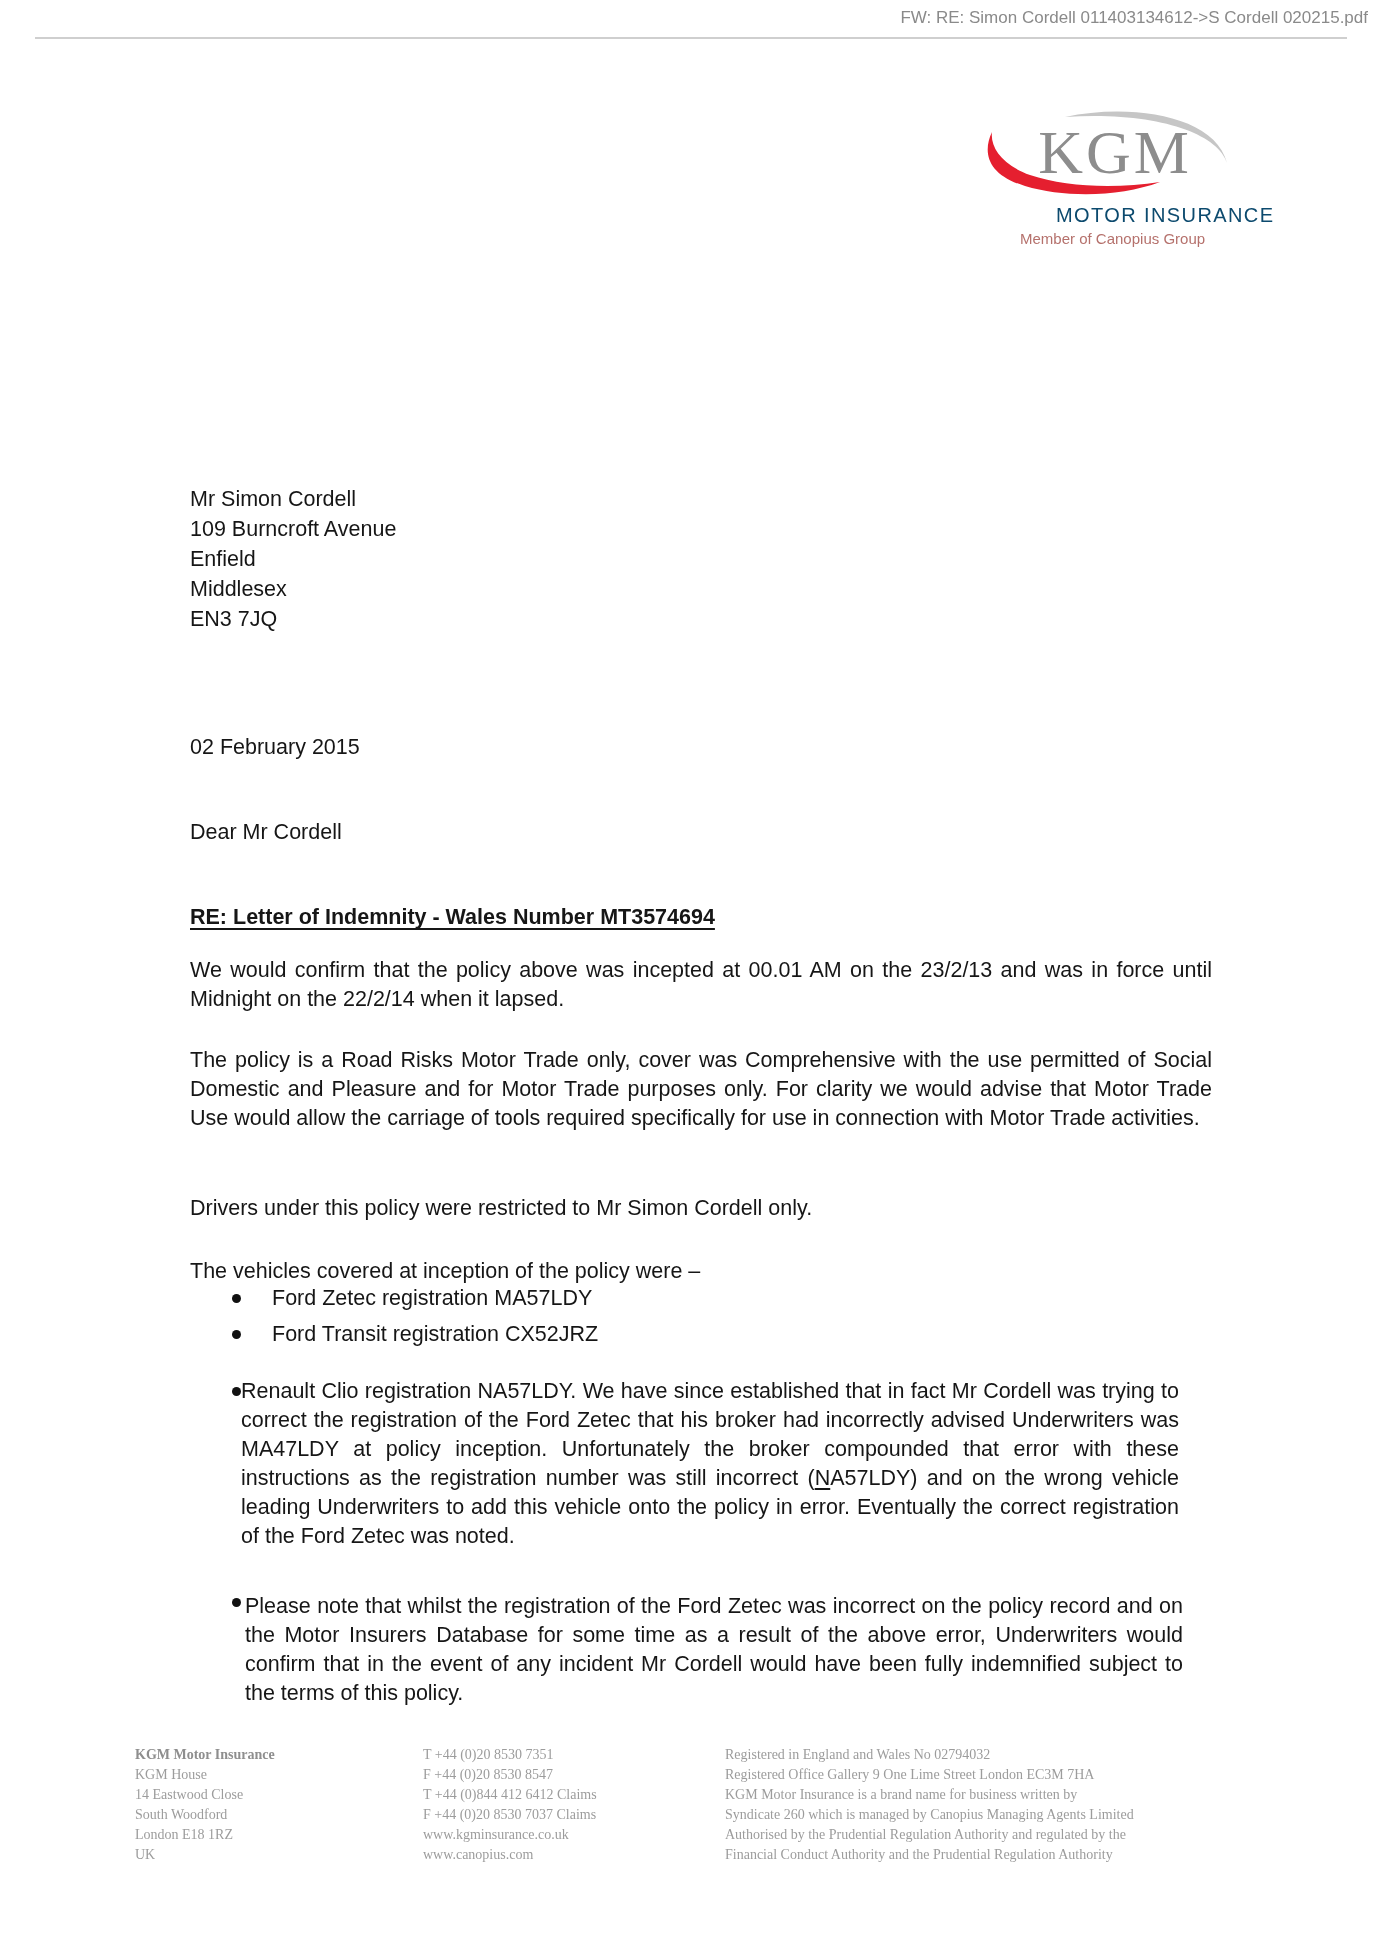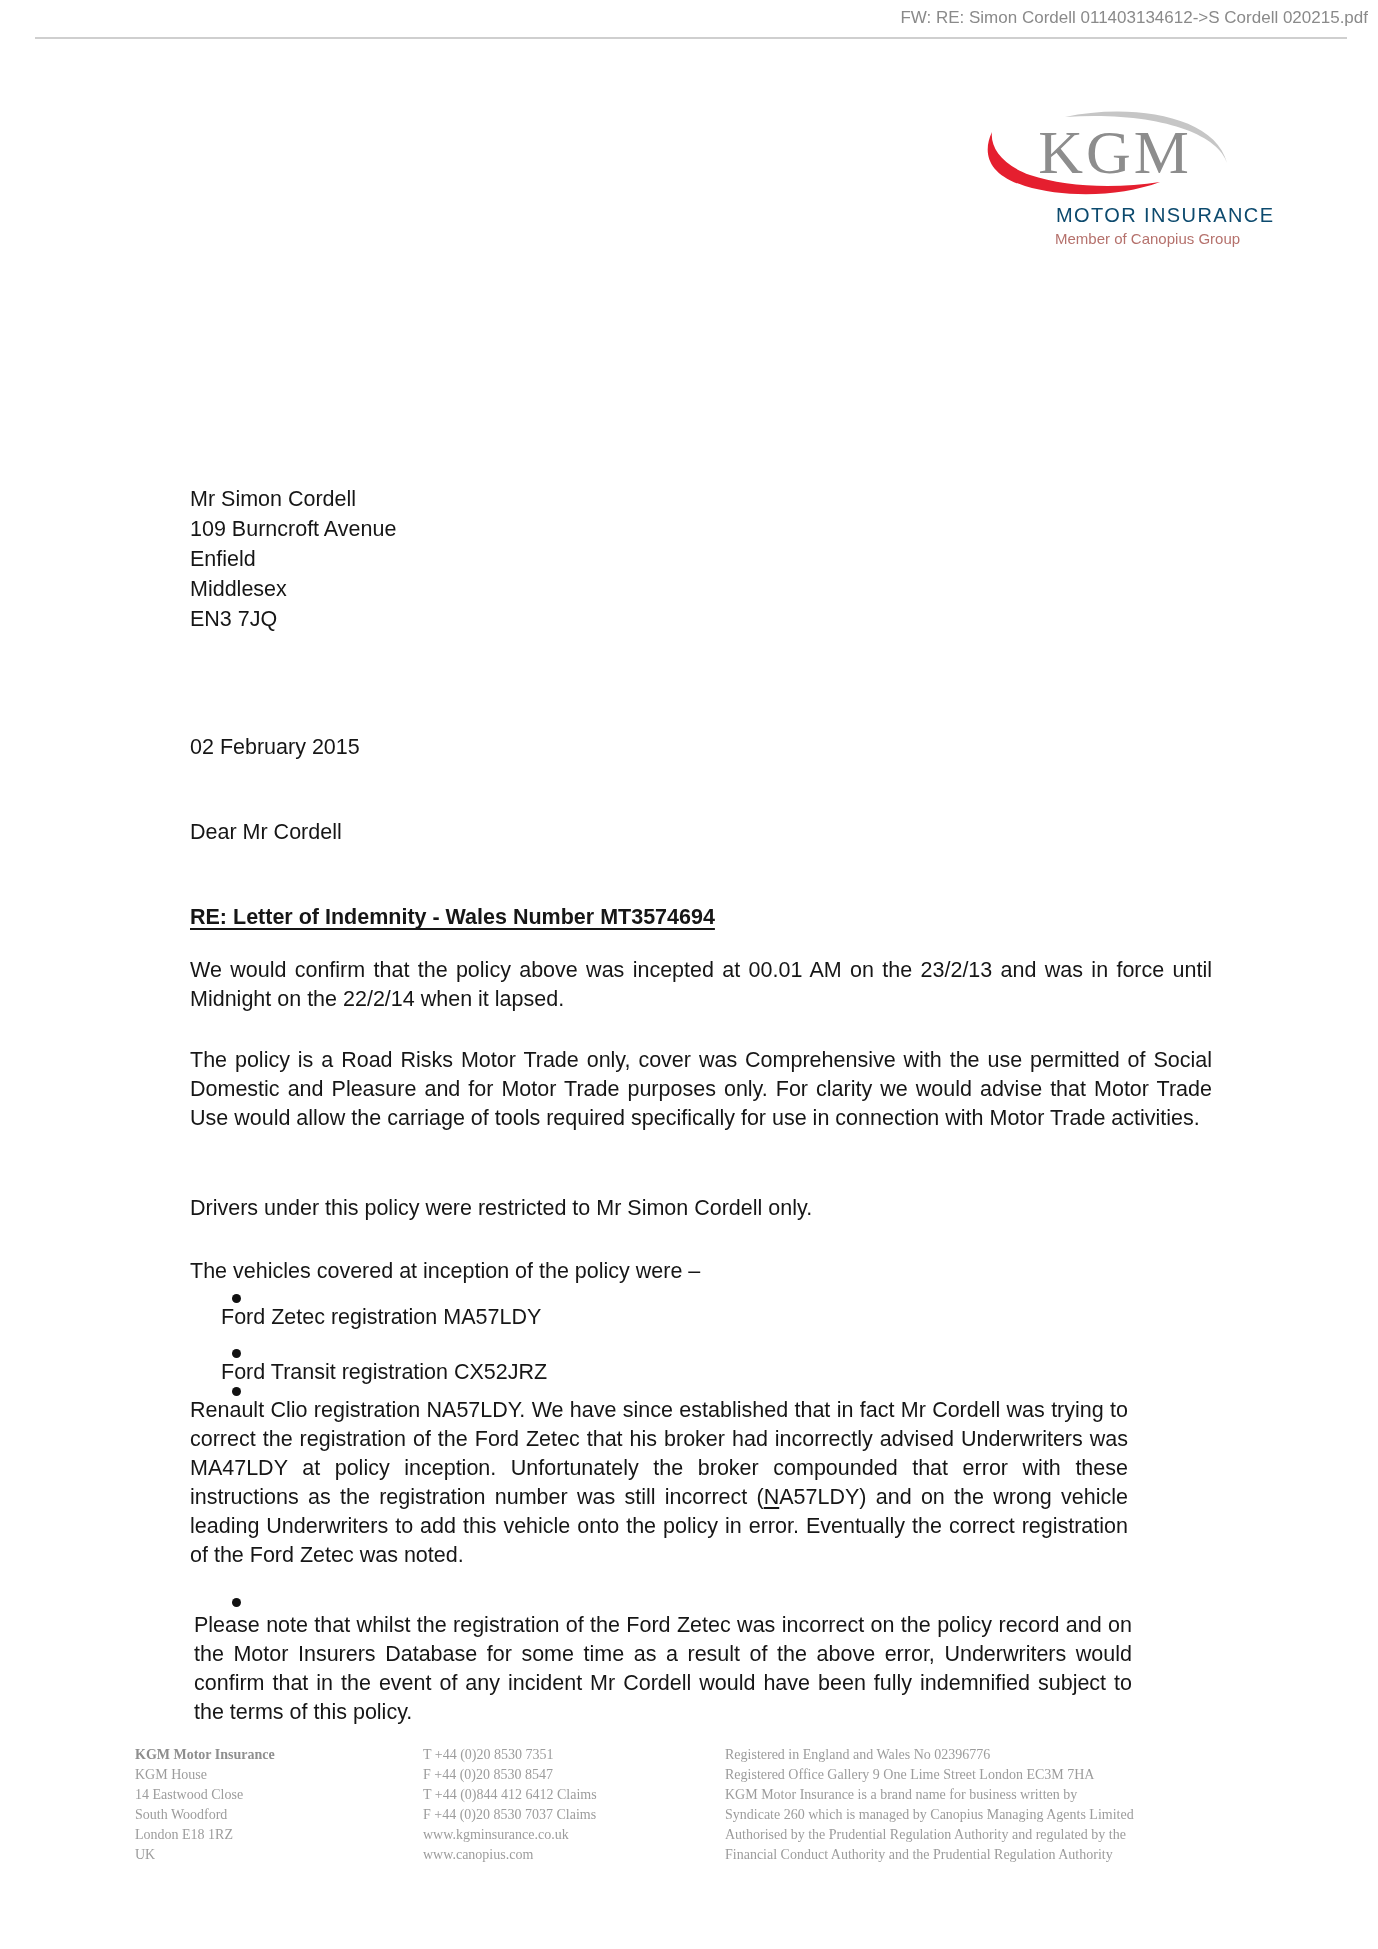--- a/index.html
+++ b/index.html
@@ -22,42 +22,42 @@
     background:#cfcfcf;
   }
 
   
   .logo-svg { position:absolute; left:980px; top:105px; width:255px; height:92px; }
   .logo-subtitle {
     position:absolute; left:1056px; top:204px;
     font-size:20px; letter-spacing:1.4px; color:#0c4a6e; white-space:nowrap;
   }
   .logo-tagline {
-    position:absolute; left:1055px; top:230px;
+    position:absolute; left:1020px; top:230px;
     font-size:15px; color:#b5716c; white-space:nowrap;
   }
 
   
   .blk { position:absolute; left:190px; font-size:21.5px; line-height:29px; }
   .recipient { top:484px; line-height:30px; }
   .date-line { top:733px; }
   .salutation { top:818px; }
   .subject {
     top:903px; font-weight:bold;
     text-decoration:underline; text-underline-offset:4px; text-decoration-thickness:2px;
   }
   .para { width:1022px; text-align:justify; }
   .p1 { top:956px; }
   .p2 { top:1046px; }
   .p3 { top:1194px; }
   .p4 { top:1257px; }
   .p5 { top:1347px; left:186px; }
 
   .vlist { position:absolute; left:190px; top:1284px; }
-  .brow { display:flex; align-items:flex-start;flex-direction:column; }
+  .brow { display:flex; align-items:flex-start; }
   .brow + .brow { margin-top:7px; }
   .dot {
     flex:none; width:9px; height:9px; border-radius:50%; background:#111;
     margin:10px 0 0 42px;
   }
   .btxt { margin-left:31px; font-size:21.5px; line-height:29px; }
 
   .bigbullet { position:absolute; left:190px; }
   .bb1 { top:1377px;justify-content:center; }
   .bb2 { top:1581px; }
@@ -142,21 +142,21 @@
   <div class="foot foot-col2">
     <div>T  +44 (0)20 8530 7351</div>
     <div>F  +44 (0)20 8530 8547</div>
     <div>T  +44 (0)844 412 6412 Claims</div>
     <div>F  +44 (0)20 8530 7037 Claims</div>
     <div>www.kgminsurance.co.uk</div>
     <div>www.canopius.com</div>
   </div>
 
   <div class="foot foot-col3">
-    <div>Registered in England and Wales No 02396776</div>
+    <div>Registered in England and Wales No 02794032</div>
     <div>Registered Office Gallery 9 One Lime Street London EC3M 7HA</div>
     <div>KGM Motor Insurance is a brand name for business written by</div>
     <div>Syndicate 260 which is managed by Canopius Managing Agents Limited</div>
     <div>Authorised by the Prudential Regulation Authority and regulated by the</div>
     <div>Financial Conduct Authority and the Prudential Regulation Authority</div>
   </div>
 
 </div>
 
 </body></html>

